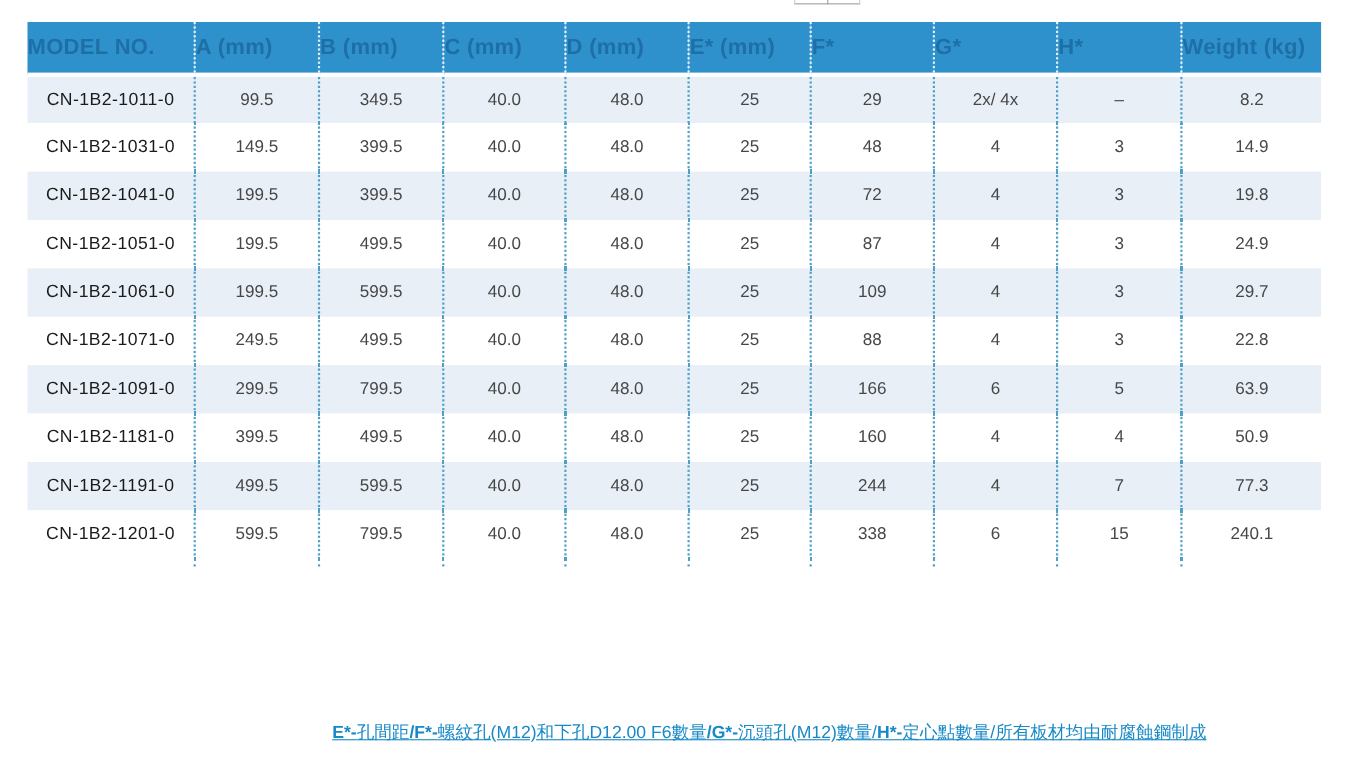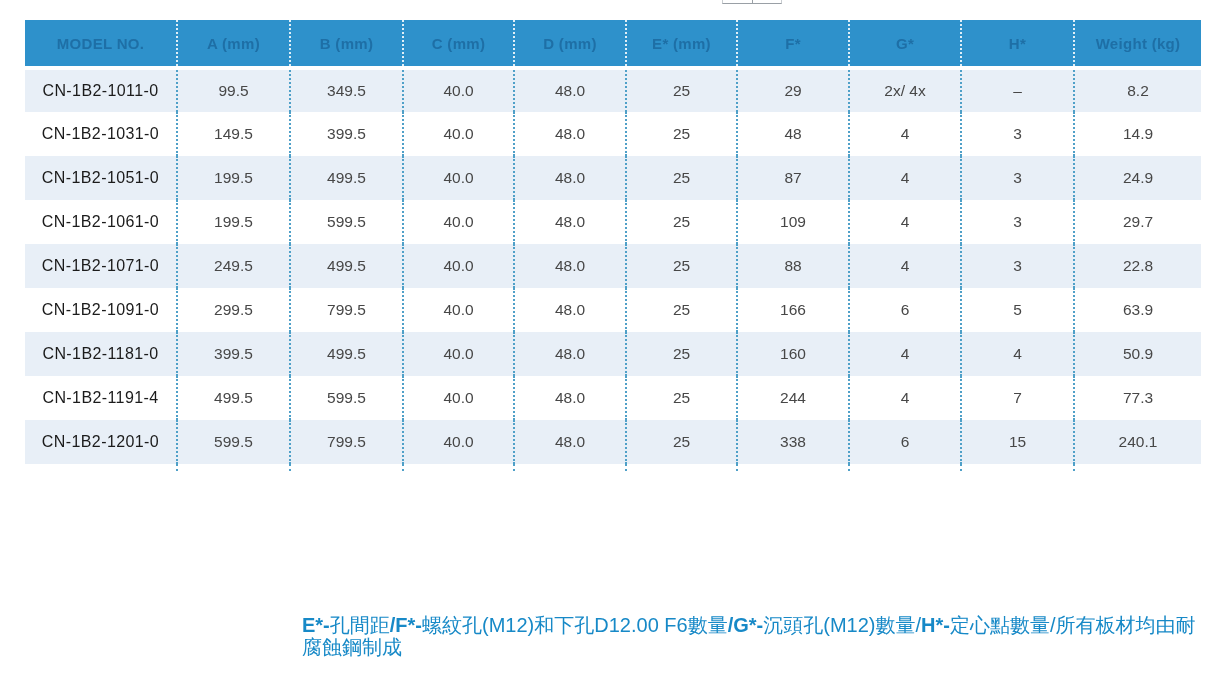--- a/index.html
+++ b/index.html
@@ -30,42 +30,42 @@
     position:absolute;left:50%;top:0;width:1px;height:4px;background:#9aa0a6;
   }
 
   table.spec{
     position:absolute;left:25px;top:20px;width:1176px;
     border-collapse:collapse;table-layout:fixed;
   }
   table.spec th{
     background:var(--header-bg);
     color:var(--header-text);
-    font-size:15px;font-weight:700;letter-spacing:.3px;
-    height:48px;text-align:center;vertical-align:middle;
+    font-size:20px;font-weight:700;letter-spacing:.3px;
+    height:48px;text-align:left;vertical-align:middle;
     border-bottom:4px solid #fff;
   }
   table.spec th:not(:first-child){border-left:2px dotted rgba(255,255,255,.85);}
   table.spec td{
     height:44px;text-align:center;vertical-align:middle;
     font-size:15.5px;color:var(--data-text);
   }
   table.spec td:not(:first-child){border-left:2px dotted var(--divider);}
   table.spec tbody tr:nth-child(odd) td{background:var(--row-alt-bg);}
   table.spec tbody tr:nth-child(even) td{background:#fff;}
   table.spec td.model{
     font-weight:400;color:var(--model-text);font-size:16px;letter-spacing:.4px;
   }
   
   table.spec tr.spacer td{height:7px;background:#fff !important;}
 
   .footnote{
-    position:absolute;left:302px;top:614px;width:897px;
-    color:var(--footnote);font-size:20px;line-height:22px;
-    font-weight:400;word-break:break-all;
+    position:absolute;left:302px;top:656px;width:897px;
+    color:var(--footnote);font-size:16px;line-height:22px;
+    font-weight:400;word-break:break-all;text-decoration:underline;
   }
   .footnote .b{font-weight:700;}
 </style>
 </head>
 <body>
 
 <div class="page">
 
   <div class="crop-artifact">
     <span class="tick"></span>
@@ -117,20 +117,32 @@
           <td>399.5</td>
           <td>40.0</td>
           <td>48.0</td>
           <td>25</td>
           <td>48</td>
           <td>4</td>
           <td>3</td>
           <td>14.9</td>
         </tr>
         <tr>
+          <td class="model">CN-1B2-1041-0</td>
+          <td>199.5</td>
+          <td>399.5</td>
+          <td>40.0</td>
+          <td>48.0</td>
+          <td>25</td>
+          <td>72</td>
+          <td>4</td>
+          <td>3</td>
+          <td>19.8</td>
+        </tr>
+        <tr>
           <td class="model">CN-1B2-1051-0</td>
           <td>199.5</td>
           <td>499.5</td>
           <td>40.0</td>
           <td>48.0</td>
           <td>25</td>
           <td>87</td>
           <td>4</td>
           <td>3</td>
           <td>24.9</td>
@@ -177,21 +189,21 @@
           <td>499.5</td>
           <td>40.0</td>
           <td>48.0</td>
           <td>25</td>
           <td>160</td>
           <td>4</td>
           <td>4</td>
           <td>50.9</td>
         </tr>
         <tr>
-          <td class="model">CN-1B2-1191-4</td>
+          <td class="model">CN-1B2-1191-0</td>
           <td>499.5</td>
           <td>599.5</td>
           <td>40.0</td>
           <td>48.0</td>
           <td>25</td>
           <td>244</td>
           <td>4</td>
           <td>7</td>
           <td>77.3</td>
         </tr>

